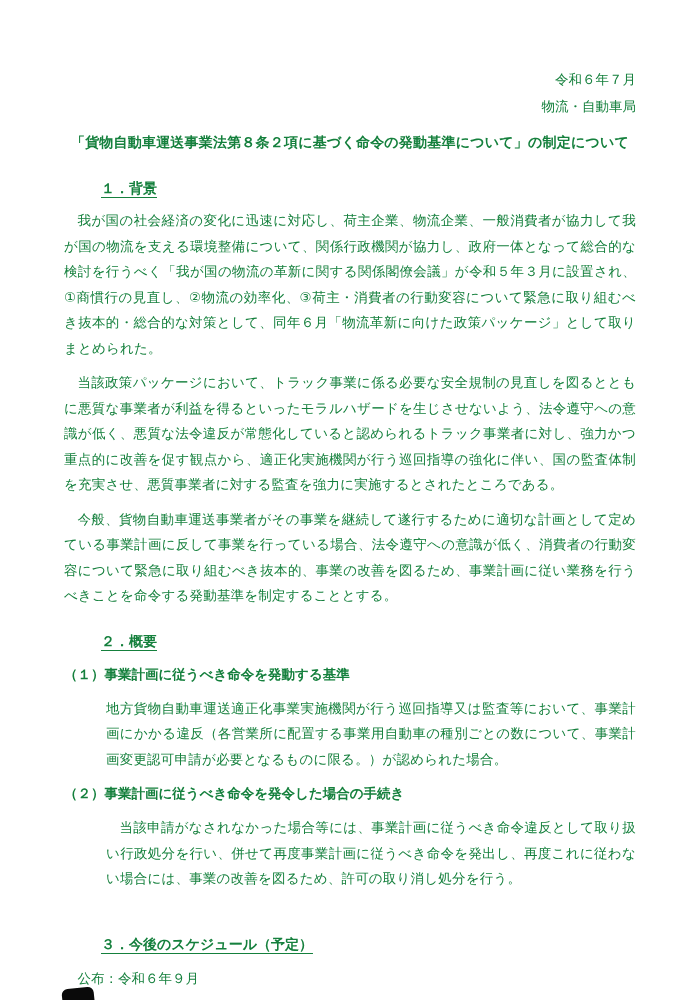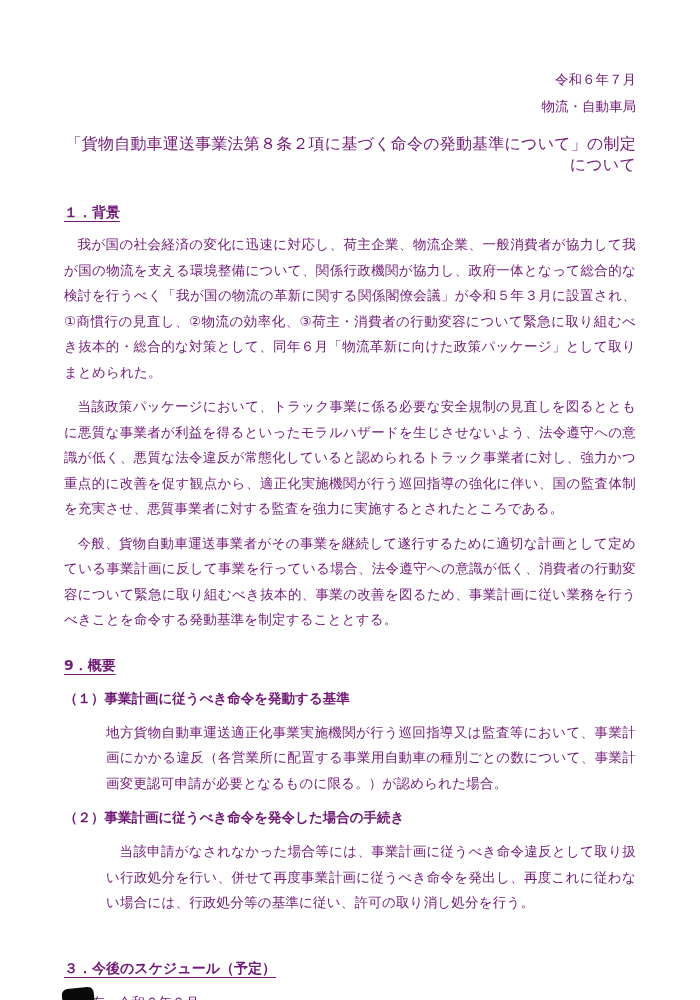--- a/index.html
+++ b/index.html
@@ -3,45 +3,46 @@
 <meta charset="utf-8">
 <style>
   * { margin: 0; padding: 0; box-sizing: border-box; }
   html, body { background: #ffffff; }
   .page {
     position: relative;
     width: 700px;
     height: 1000px;
     margin: 0 auto;
     background: #ffffff;
-    color: #701a75;
+    color: #15803d;
     font-family: "DejaVu Sans", "Liberation Sans", sans-serif;
     padding: 66px 64px 16px 64px;
     overflow: hidden;
   }
   .header-block {
     text-align: right;
     font-size: 13.5px;
     line-height: 27px;
     margin-bottom: 12px;
   }
   .doc-title {
-    text-align: right;
-    font-size: 16px;
-    font-weight: normal;
+    text-align: center;
+    font-size: 14px;
+    font-weight: bold;
     letter-spacing: 0.2px;
     margin: 14px 0 28px 0;
   }
   section { margin-bottom: 28px; }
   .sec-heading {
     font-size: 14px;
     font-weight: bold;
     text-decoration: underline;
     text-underline-offset: 4px;
     margin-bottom: 10px;
+    margin-left: 37px;
   }
   p.body {
     font-size: 13.5px;
     line-height: 25.5px;
     text-align: justify;
     letter-spacing: 0.2px;
     margin-top: 9px;
   }
   p.indent { text-indent: 1em; }
   .sub-item { margin-bottom: 8px; }
@@ -84,33 +85,33 @@
   <h1 class="doc-title">「貨物自動車運送事業法第８条２項に基づく命令の発動基準について」の制定について</h1>
 
   <section class="sec-background">
     <h2 class="sec-heading">１．背景</h2>
     <p class="body indent">我が国の社会経済の変化に迅速に対応し、荷主企業、物流企業、一般消費者が協力して我が国の物流を支える環境整備について、関係行政機関が協力し、政府一体となって総合的な検討を行うべく「我が国の物流の革新に関する関係閣僚会議」が令和５年３月に設置され、①商慣行の見直し、②物流の効率化、③荷主・消費者の行動変容について緊急に取り組むべき抜本的・総合的な対策として、同年６月「物流革新に向けた政策パッケージ」として取りまとめられた。</p>
     <p class="body indent">当該政策パッケージにおいて、トラック事業に係る必要な安全規制の見直しを図るとともに悪質な事業者が利益を得るといったモラルハザードを生じさせないよう、法令遵守への意識が低く、悪質な法令違反が常態化していると認められるトラック事業者に対し、強力かつ重点的に改善を促す観点から、適正化実施機関が行う巡回指導の強化に伴い、国の監査体制を充実させ、悪質事業者に対する監査を強力に実施するとされたところである。</p>
     <p class="body indent">今般、貨物自動車運送事業者がその事業を継続して遂行するために適切な計画として定めている事業計画に反して事業を行っている場合、法令遵守への意識が低く、消費者の行動変容について緊急に取り組むべき抜本的、事業の改善を図るため、事業計画に従い業務を行うべきことを命令する発動基準を制定することとする。</p>
   </section>
 
   <section class="sec-overview">
-    <h2 class="sec-heading">9．概要</h2>
+    <h2 class="sec-heading">２．概要</h2>
 
     <div class="sub-item">
       <div class="sub-label">（１）事業計画に従うべき命令を発動する基準</div>
       <div class="sub-body">
         <p class="body">地方貨物自動車運送適正化事業実施機関が行う巡回指導又は監査等において、事業計画にかかる違反（各営業所に配置する事業用自動車の種別ごとの数について、事業計画変更認可申請が必要となるものに限る。）が認められた場合。</p>
       </div>
     </div>
 
     <div class="sub-item">
       <div class="sub-label">（２）事業計画に従うべき命令を発令した場合の手続き</div>
       <div class="sub-body">
-        <p class="body indent">当該申請がなされなかった場合等には、事業計画に従うべき命令違反として取り扱い行政処分を行い、併せて再度事業計画に従うべき命令を発出し、再度これに従わない場合には、行政処分等の基準に従い、許可の取り消し処分を行う。</p>
+        <p class="body indent">当該申請がなされなかった場合等には、事業計画に従うべき命令違反として取り扱い行政処分を行い、併せて再度事業計画に従うべき命令を発出し、再度これに従わない場合には、事業の改善を図るため、許可の取り消し処分を行う。</p>
       </div>
     </div>
   </section>
 
   <section class="sec-schedule">
     <h2 class="sec-heading">３．今後のスケジュール（予定）</h2>
     <div class="schedule-lines">
       <p>公布：令和６年９月</p>
 
     </div>

